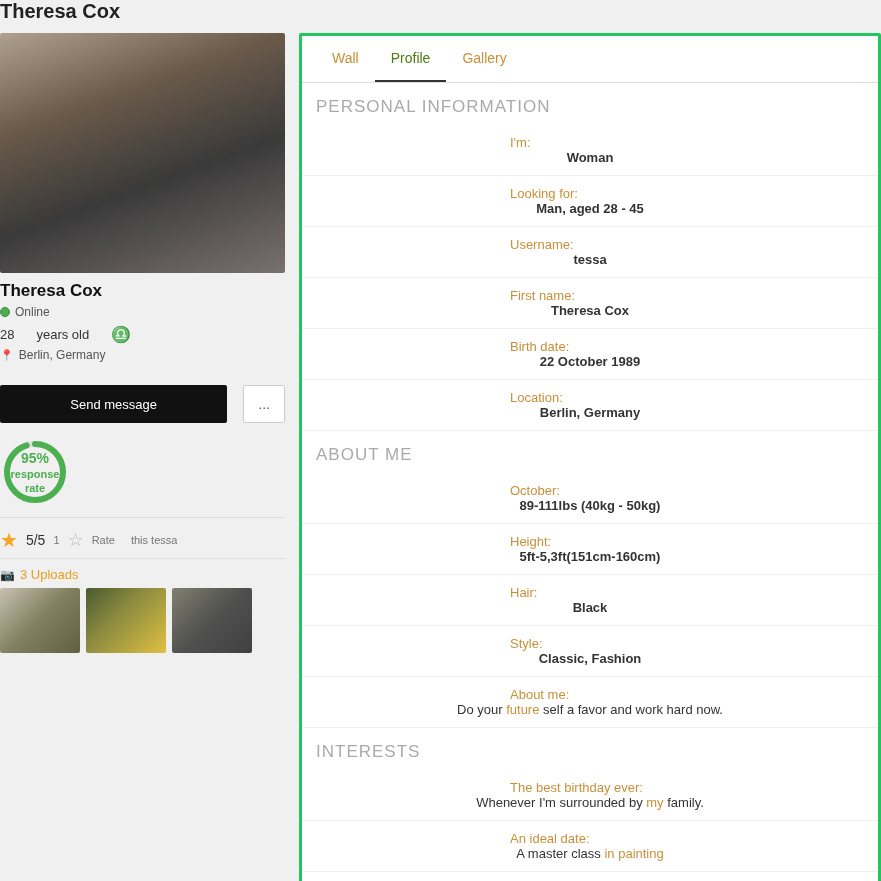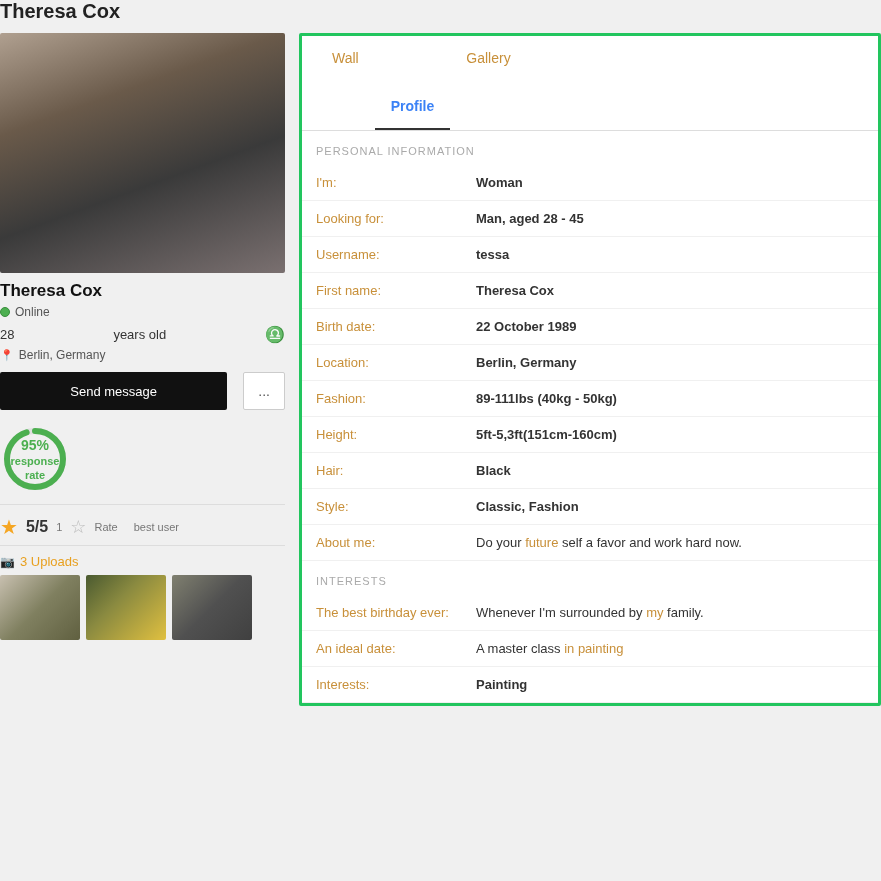--- a/index.html
+++ b/index.html
@@ -6,56 +6,56 @@
     body { font-family: Arial, sans-serif; font-size: 13px; background: #f0f0f0; color: #333; }
     .page { background: #f0f0f0; padding: 0; max-width: 881px; margin: 0 auto; }
     .page-title { font-size: 20px; font-weight: bold; margin-bottom: 10px; color: #222; }
     .content { display: flex; gap: 14px; }
     .left-panel { width: 285px; flex-shrink: 0; }
     .profile-photo { width: 285px; height: 240px; background: #888; overflow: hidden; border-radius: 2px; }
     .photo-placeholder { width: 285px; height: 240px; background: linear-gradient(160deg, #b0a090 0%, #6a5a4a 30%, #3a3a3a 60%, #7a7070 100%); }
     .user-name { font-size: 17px; font-weight: bold; margin-top: 8px; color: #111; }
     .online-status { display: flex; align-items: center; gap: 5px; color: #555; font-size: 12px; margin-top: 4px; }
     .online-dot { width: 10px; height: 10px; border-radius: 50%; background: #4CAF50; border: 1px solid #388E3C; }
-    .age-line { display: flex; align-items: center; gap: 22px; margin-top: 6px; font-size: 13px; color: #333; justify-content: space-between; }
+    .age-line { display: flex; align-items: center; gap: 22px; margin-top: 6px; font-size: 13px; color: #333; }
     .zodiac-icon { color: #e8a020; font-size: 16px; }
     .location-line { display: flex; align-items: center; gap: 5px; margin-top: 4px; font-size: 12px; color: #555; }
     .location-pin { color: #555; font-size: 11px; }
-    .actions { display: flex; gap: 16px; margin-top: 10px; }
+    .actions { display: flex; gap: 16px; margin-top: 23px; }
     .send-msg-btn { background: #111; color: #fff; border: none; padding: 10px 20px; font-size: 13px; cursor: pointer; border-radius: 2px; flex: 1; }
     .more-btn { background: #fff; border: 1px solid #ccc; padding: 10px 14px; font-size: 14px; cursor: pointer; border-radius: 2px; color: #555; }
     .response-section { margin-top: 14px; display: flex; align-items: flex-start; gap: 12px; }
     .circle-progress { width: 70px; height: 70px; position: relative; }
     .circle-progress svg { transform: rotate(-90deg); }
     .circle-bg { fill: none; stroke: #e0e0e0; stroke-width: 6; }
     .circle-fill { fill: none; stroke: #4CAF50; stroke-width: 6; stroke-linecap: round; }
     .circle-text { position: absolute; top: 50%; left: 50%; transform: translate(-50%, -50%); text-align: center; font-size: 11px; font-weight: bold; color: #4CAF50; line-height: 1.3; }
     .circle-text .pct { font-size: 14px; display: block; }
     .divider-h { border: none; border-top: 1px solid #ddd; margin: 10px 0; }
     .rating-section { display: flex; align-items: center; gap: 8px; margin-top: 4px; padding-bottom: 6px; border-bottom: 1px solid #ddd; }
     .star-filled { color: #f5a623; font-size: 20px; }
     .star-empty { color: #bbb; font-size: 18px; }
-    .rating-value { font-weight: bold; font-size: 16px; }
+    .rating-value { font-weight: normal; font-size: 14px; }
     .rating-sub { font-size: 11px; color: #777; }
     .rate-user { font-size: 11px; color: #777; cursor: pointer; }
     .uploads-section { margin-top: 8px; }
     .uploads-header { display: flex; align-items: center; gap: 5px; font-size: 13px; color: #333; margin-bottom: 6px; }
     .camera-icon { color: #888; font-size: 12px; }
     .upload-count { color: #e8a020; font-weight: normal; }
     .thumbnails { display: flex; gap: 6px; }
     .thumb { width: 80px; height: 65px; border-radius: 2px; overflow: hidden; }
     .thumb-1 { background: linear-gradient(135deg, #c8c0b0 0%, #808060 50%, #606040 100%); }
     .thumb-2 { background: linear-gradient(135deg, #4a5a30 0%, #8a8a40 40%, #e0c040 100%); }
     .thumb-3 { background: linear-gradient(135deg, #808070 0%, #505050 50%, #404040 100%); }
     .right-panel { flex: 1; background: #fff; border: 3px solid #22c55e; border-radius: 2px; }
     .tabs { display: flex; border-bottom: 1px solid #ddd; padding: 0 14px; }
     .tab { padding: 14px 16px; font-size: 14px; cursor: pointer; color: #c8903a; text-decoration: none; border-bottom: 2px solid transparent; }
-    .tab.active { color: #3b82f6; font-weight: bold; border-bottom: 2px solid #333; margin-top: 48px; }
-    .section-header { font-size: 11px; color: #aaa; letter-spacing: 1px; padding: 14px 14px 8px; text-transform: uppercase; }
-    .info-row { display: flex; align-items: center; padding: 10px 14px; border-bottom: 1px solid #f0f0f0; }
+    .tab.active { color: #4d7c0f; font-weight: normal; border-bottom: 2px solid #333; }
+    .section-header { font-size: 17px; color: #aaa; letter-spacing: 1px; padding: 14px 14px 8px; text-transform: uppercase; }
+    .info-row { display: flex; align-items: center; padding: 10px 14px; border-bottom: 1px solid #f0f0f0; flex-direction: column; }
     .info-label { width: 160px; color: #c8903a; font-size: 13px; flex-shrink: 0; }
     .info-value { font-weight: bold; font-size: 13px; color: #333; }
     .info-value .hl { color: #c8903a; }
     .about-me-text { font-weight: normal; font-size: 13px; text-align: center; }
   </style>
 </head>
 <body>
 
 <div class="page">
   <div class="page-title">Theresa Cox</div>
@@ -97,21 +97,21 @@
         </div>
       </div>
       <hr class="divider-h">
       <div class="rating-section">
         <span class="star-filled">★</span>
         <span class="rating-value">5/5</span>
         <span class="rating-sub">1</span>
         <span class="star-empty">☆</span>
         <span class="rate-user">Rate</span>
         <br>
-        <span class="rate-user">best user</span>
+        <span class="rate-user">this tessa</span>
       </div>
       <div class="uploads-section">
         <div class="uploads-header">
           <span class="camera-icon">📷</span>
           <span class="upload-count">3 Uploads</span>
         </div>
         <div class="thumbnails">
           <div class="thumb thumb-1"></div>
           <div class="thumb thumb-2"></div>
           <div class="thumb thumb-3"></div>
@@ -145,22 +145,23 @@
       </div>
       <div class="info-row">
         <span class="info-label">Birth date:</span>
         <span class="info-value">22 October 1989</span>
       </div>
       <div class="info-row">
         <span class="info-label">Location:</span>
         <span class="info-value">Berlin, Germany</span>
       </div>
 
+      <div class="section-header">ABOUT ME</div>
       <div class="info-row">
-        <span class="info-label">Fashion:</span>
+        <span class="info-label">October:</span>
         <span class="info-value">89-111lbs (40kg - 50kg)</span>
       </div>
       <div class="info-row">
         <span class="info-label">Height:</span>
         <span class="info-value">5ft-5,3ft(151cm-160cm)</span>
       </div>
       <div class="info-row">
         <span class="info-label">Hair:</span>
         <span class="info-value">Black</span>
       </div>

